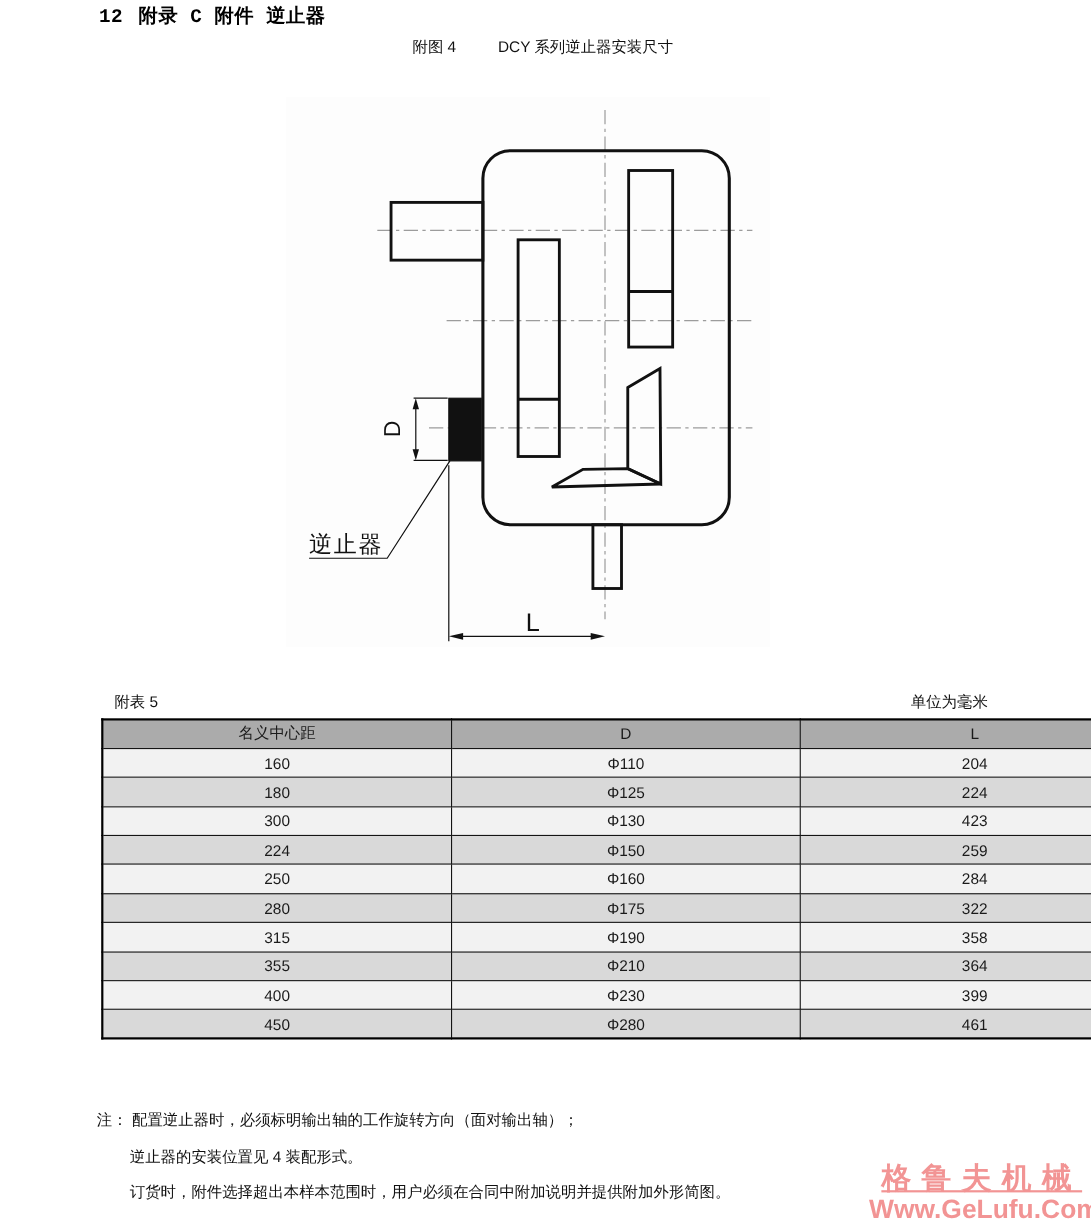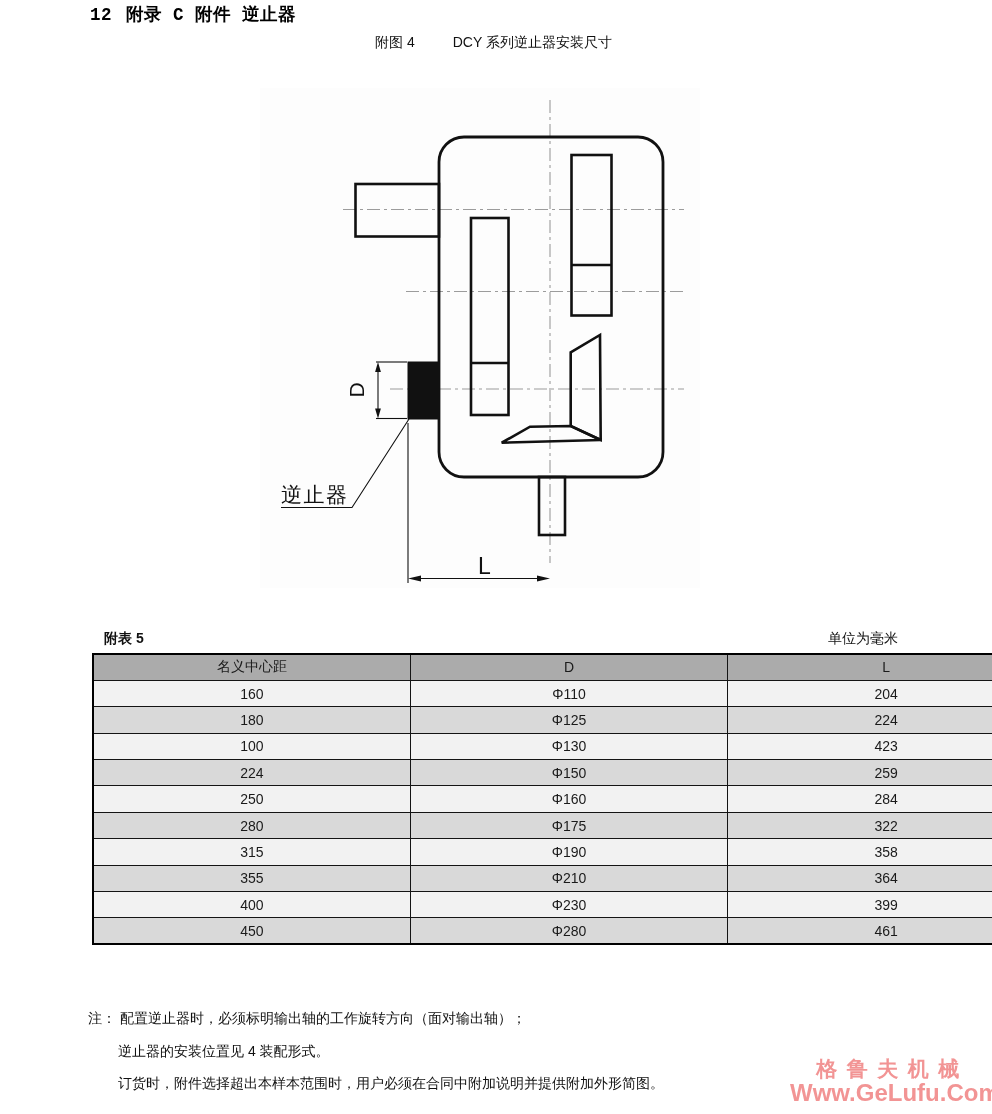--- a/index.html
+++ b/index.html
@@ -29,21 +29,21 @@
   }
   .fig-caption .cap-label { margin-right: 38px; }
 
   
   .drawing {
     left: 260px; top: 88px; width: 440px; height: 500px;
     background: #fdfdfd;
   }
 
   
-  .table-label { left: 104px; top: 630px; font-size: 14px; color: #111; font-weight: bold; }
+  .table-label { left: 104px; top: 630px; font-size: 14px; color: #111; }
   .unit-label  { left: 92px;  top: 630px; width: 806px; text-align: right;
                  font-size: 14px; color: #111; }
 
   table.dim-table {
     position: absolute; left: 92px; top: 653px; width: 954px;
     border-collapse: collapse; table-layout: fixed;
     font-size: 14px; color: #1a1a1a;
   }
   .dim-table th, .dim-table td {
     border: 1.6px solid #141414;
@@ -61,21 +61,21 @@
   .notes .note-row { height: 32.5px; line-height: 32.5px; white-space: nowrap; }
   .notes .note-row.indent { padding-left: 30px; }
   .notes .prefix { margin-right: 4px; }
 
   
   .watermark {
     left: 790px; top: 1057px; width: 196px;
     text-align: center; color: #f29494; font-weight: 700;
     line-height: 1.1;
   }
-  .watermark .wm-name { font-size: 21px; letter-spacing: 9.5px; padding-left: 9px; white-space: nowrap; }
+  .watermark .wm-name { font-size: 27px; letter-spacing: 9.5px; padding-left: 9px; white-space: nowrap; text-decoration: underline; }
   .watermark .wm-url  { font-size: 24px; letter-spacing: 0px; white-space: nowrap; }
 
   svg text { font-family: "Liberation Sans", "DejaVu Sans", sans-serif; }
 </style>
 </head>
 <body>
 
 <div class="abs page-title">
   <span class="num">12</span><span>附录 C 附件 逆止器</span>
 </div>
@@ -163,21 +163,21 @@
       <td>160</td>
       <td>Φ110</td>
       <td>204</td>
     </tr>
     <tr class="r-dark">
       <td>180</td>
       <td>Φ125</td>
       <td>224</td>
     </tr>
     <tr class="r-light">
-      <td>100</td>
+      <td>300</td>
       <td>Φ130</td>
       <td>423</td>
     </tr>
     <tr class="r-dark">
       <td>224</td>
       <td>Φ150</td>
       <td>259</td>
     </tr>
     <tr class="r-light">
       <td>250</td>

